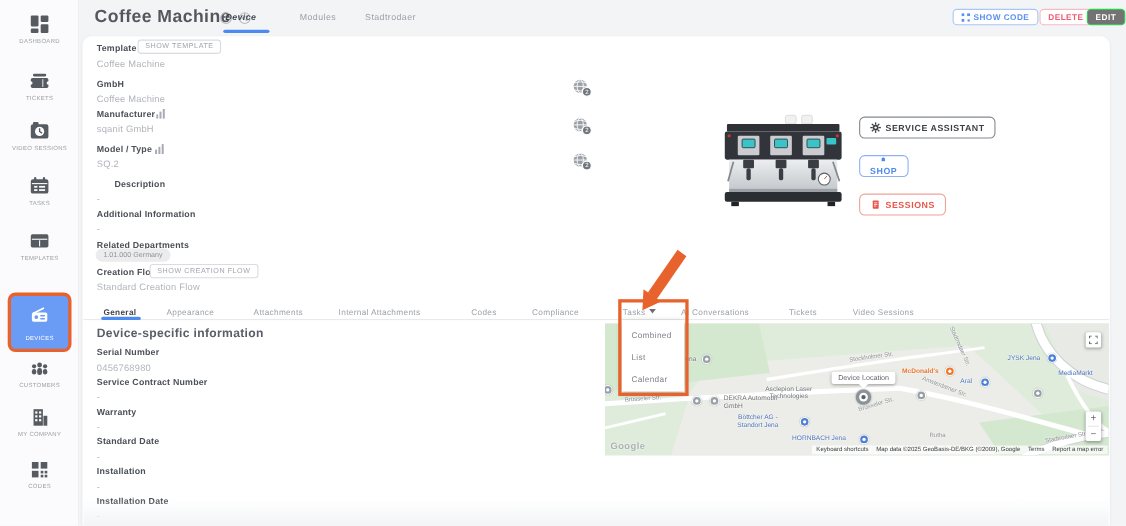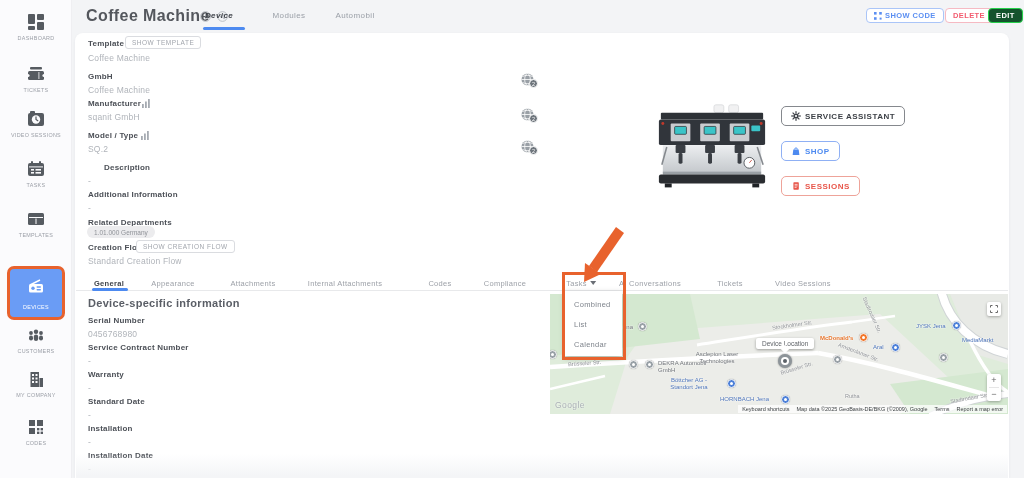--- a/index.html
+++ b/index.html
@@ -16,37 +16,37 @@
   #devices-tile .sb-label { color:#fff; }
 
   
   #page-title { position:absolute; left:86px; top:7px; font-size:16px; color:#54575d; letter-spacing:.4px; }
   .htab { position:absolute; top:11px; font-size:8px; color:#9ba0a8; letter-spacing:.4px; transform:translateX(-50%); cursor:pointer; }
   .htab.active { color:#3f434a; font-weight:bold;font-style:italic; }
   #htab-underline { position:absolute; left:203px; top:27px; width:42px; height:3px; background:#4d8af0; border-radius:2px; }
   .topbtn { position:absolute; top:8px; height:15px; display:flex; align-items:center; gap:3px; font-size:7.5px; font-weight:bold; letter-spacing:.4px; border-radius:4px; padding:0 7px; background:#fff; cursor:pointer; }
   #btn-showcode { left:866px; color:#5b8ff2; border:1px solid #aac5f8; }
   #btn-delete  { left:945px; color:#f25a6e; border:1px solid #f6bac3; }
-  #btn-edit    { left:988px; color:#fff; background:#14532d; border:1px solid #26d14b; }
+  #btn-edit    { left:988px; color:#fff; background:#737373; border:1px solid #26d14b; }
 
   
   #card { position:absolute; left:75px; top:33px; width:934px; height:445px; background:#fff; border-radius:8px 8px 0 0; box-shadow:0 1px 3px rgba(30,40,60,.06); }
 
   .lbl { position:absolute; font-size:8px; font-weight:bold; color:#4c5057; letter-spacing:.2px; }
   .val { position:absolute; font-size:8.5px; color:#b0b4ba; letter-spacing:.2px; }
   .minibtn { position:absolute; font-size:6.5px; color:#a2a6ad; border:1px solid #dadce0; border-radius:3px; padding:2px 6px; background:#fff; letter-spacing:.5px; cursor:pointer; }
   .chip { position:absolute; font-size:6.5px; color:#8f9298; background:#ececee; border-radius:7px; padding:2.5px 7px; }
   .mini-ic { position:absolute; }
 
   .globe-wrap { position:absolute; width:20px; height:20px; }
   .globe-badge { position:absolute; left:8px; top:7px; width:9px; height:9px; border-radius:50%; background:#6f767d; border:1px solid #fff; color:#fff; font-size:5.5px; display:flex; align-items:center; justify-content:center; }
 
   .actbtn { position:absolute; display:flex; align-items:center; gap:4px; background:#fff; border-radius:5px; font-size:8px; font-weight:bold; letter-spacing:.5px; padding:0 9px; height:20px; cursor:pointer; }
   #btn-service { left:781px; top:106px; border:1px solid #85888d; color:#3d4147; }
-  #btn-shop    { left:781px; top:141px; border:1px solid #8fb0f4; color:#4d8af0; }
+  #btn-shop    { left:781px; top:141px; border:1px solid #8fb0f4; color:#4d8af0;flex-direction:column; }
   #btn-docs    { left:781px; top:176px; border:1px solid #eea399; color:#e8564a; }
 
   
   #tabs2-line { position:absolute; left:76px; top:290px; width:932px; height:1px; background:#e8e9eb; }
   .tab2 { position:absolute; top:279px; font-size:7.5px; color:#9da1a8; letter-spacing:.3px; transform:translateX(-50%); white-space:nowrap; cursor:pointer; }
   .tab2.active { color:#3f434a; font-weight:bold; }
   #tab2-underline { position:absolute; left:92px; top:288px; width:36px; height:2.5px; background:#4d8af0; border-radius:2px; }
   .caret { display:inline-block; width:0; height:0; border-left:3px solid transparent; border-right:3px solid transparent; border-top:4px solid #6a6e75; margin-left:3px; vertical-align:1px; }
 
   
@@ -60,21 +60,21 @@
   .m-poio { color:#e8762e; font-weight:bold; }
   .mk { position:absolute; width:9px; height:9px; border-radius:50%; border:1.5px solid #fff; box-shadow:0 0 1px rgba(0,0,0,.4); display:flex; align-items:center; justify-content:center; }
   .mk::after { content:""; width:3px; height:3px; border-radius:50%; background:#fff; }
   .mk-blue { background:#4d80d8; } .mk-gray { background:#98a0a6; } .mk-orange { background:#f2762a; }
   #maptip { position:absolute; left:206px; top:44px; background:#fff; border-radius:2px; padding:2px 6px; font-size:6.5px; color:#5f6368; box-shadow:0 1px 3px rgba(0,0,0,.35); white-space:nowrap; z-index:5; }
   #maptip::after { content:""; position:absolute; left:50%; bottom:-3px; width:6px; height:6px; background:#fff; transform:translateX(-50%) rotate(45deg); }
   #devloc { position:absolute; left:228px; top:60px; width:14px; height:14px; border-radius:50%; background:#8d9499; display:flex; align-items:center; justify-content:center; box-shadow:0 0 2px rgba(0,0,0,.4); }
   #devloc .w { width:8px; height:8px; border-radius:50%; background:#fff; display:flex; align-items:center; justify-content:center; }
   #devloc .c { width:4px; height:4px; border-radius:50%; background:#5c6268; }
   #gmap-attrib { position:absolute; right:1px; bottom:1px; display:flex; gap:7px; align-items:center; font-size:5.5px; color:#3c4043; background:rgba(255,255,255,.72); padding:1px 4px; }
-  #google-logo { position:absolute; left:5px; bottom:4px; font-size:8.5px; font-weight:normal; color:#aab0b5; letter-spacing:.4px; text-shadow:0 0 2px #fff; }
+  #google-logo { position:absolute; left:5px; bottom:4px; font-size:8.5px; font-weight:bold; color:#aab0b5; letter-spacing:.4px; text-shadow:0 0 2px #fff; }
   #zoomctl { position:absolute; left:437px; top:80px; width:14px; height:27px; background:#fff; border-radius:2px; box-shadow:0 1px 3px rgba(0,0,0,.3); text-align:center; font-size:9px; color:#666; line-height:13px; }
   #zoomctl div { cursor:pointer; }
   #zoomctl .sep { height:1px; background:#e6e6e6; margin:0 2px; }
   #fullscreen { position:absolute; left:437px; top:8px; width:14px; height:14px; background:#fff; border-radius:2px; box-shadow:0 1px 3px rgba(0,0,0,.3); display:flex; align-items:center; justify-content:center; cursor:pointer; }
 
   
   #dropdown { position:absolute; left:565px; top:291px; width:57px; height:65px; background:#fff; box-shadow:0 2px 6px rgba(0,0,0,.25); z-index:27; padding-top:3px; }
   .dd-item { height:20px; display:flex; align-items:center; padding-left:9px; font-size:7.5px; color:#7f848c; letter-spacing:.3px; cursor:pointer;text-align:center; }
   #anno-box { position:absolute; left:562px; top:272px; width:64px; height:88px; border:3px solid #e8622d; z-index:28; pointer-events:none; }
   #anno-arrow { position:absolute; left:576px; top:226px; z-index:29; pointer-events:none; }
@@ -206,21 +206,21 @@
       <circle cx="6.5" cy="3.4" r="0.9"></circle>
       <circle cx="3.4" cy="5" r="0.9"></circle>
       <circle cx="6.5" cy="6.6" r="0.9"></circle>
     </g>
     <path d="M3.4 5 L6.5 3.4 M3.4 5 L6.5 6.6" stroke="#b9bdc3" stroke-width="0.6"></path>
   </svg>
 
 <span class="htab active" style="left:219px">Device</span>
 <div id="htab-underline"></div>
 <span class="htab" style="left:289px">Modules</span>
-<span class="htab" style="left:355px">Automobil</span>
+<span class="htab" style="left:355px">Stadtrodaer</span>
 
 <button class="topbtn" id="btn-showcode">
   <svg width="8" height="8" viewBox="0 0 8 8">
       <g fill="#5b8ff2">
         <rect x="0" y="0" width="2.6" height="2.6"></rect>
         <rect x="5.2" y="0" width="2.6" height="2.6"></rect>
         <rect x="0" y="5.2" width="2.6" height="2.6"></rect>
         <rect x="5.6" y="5.6" width="2" height="2"></rect>
       </g>
     </svg>

